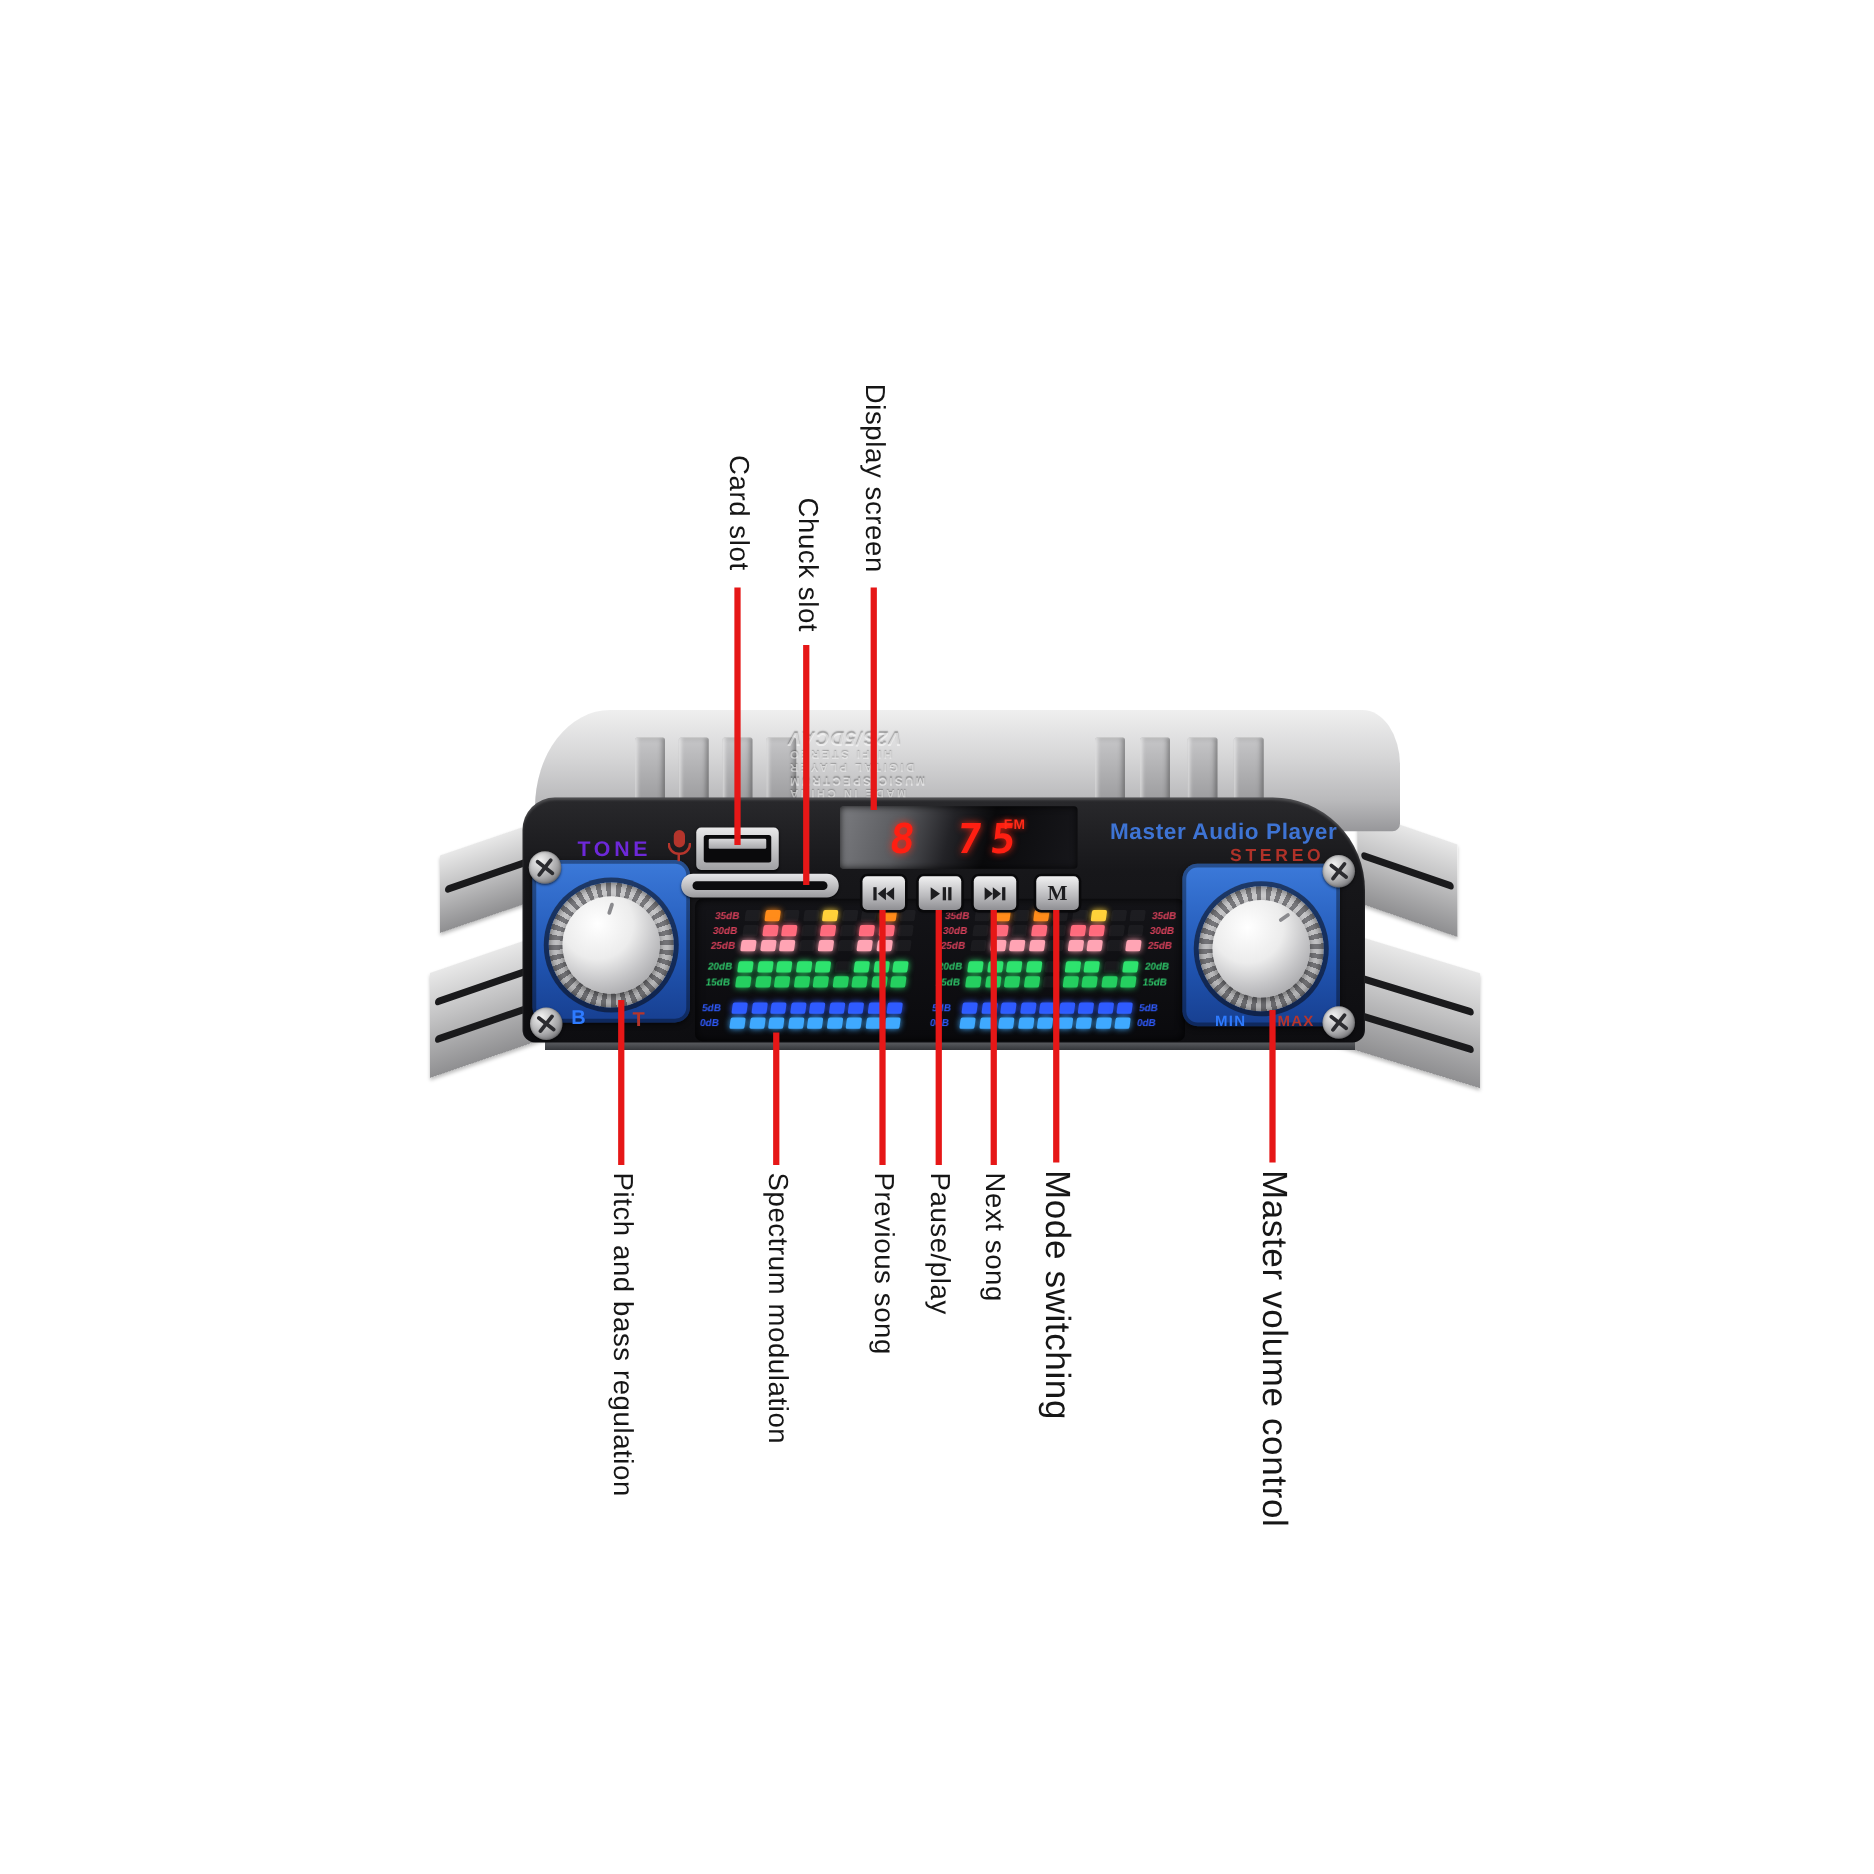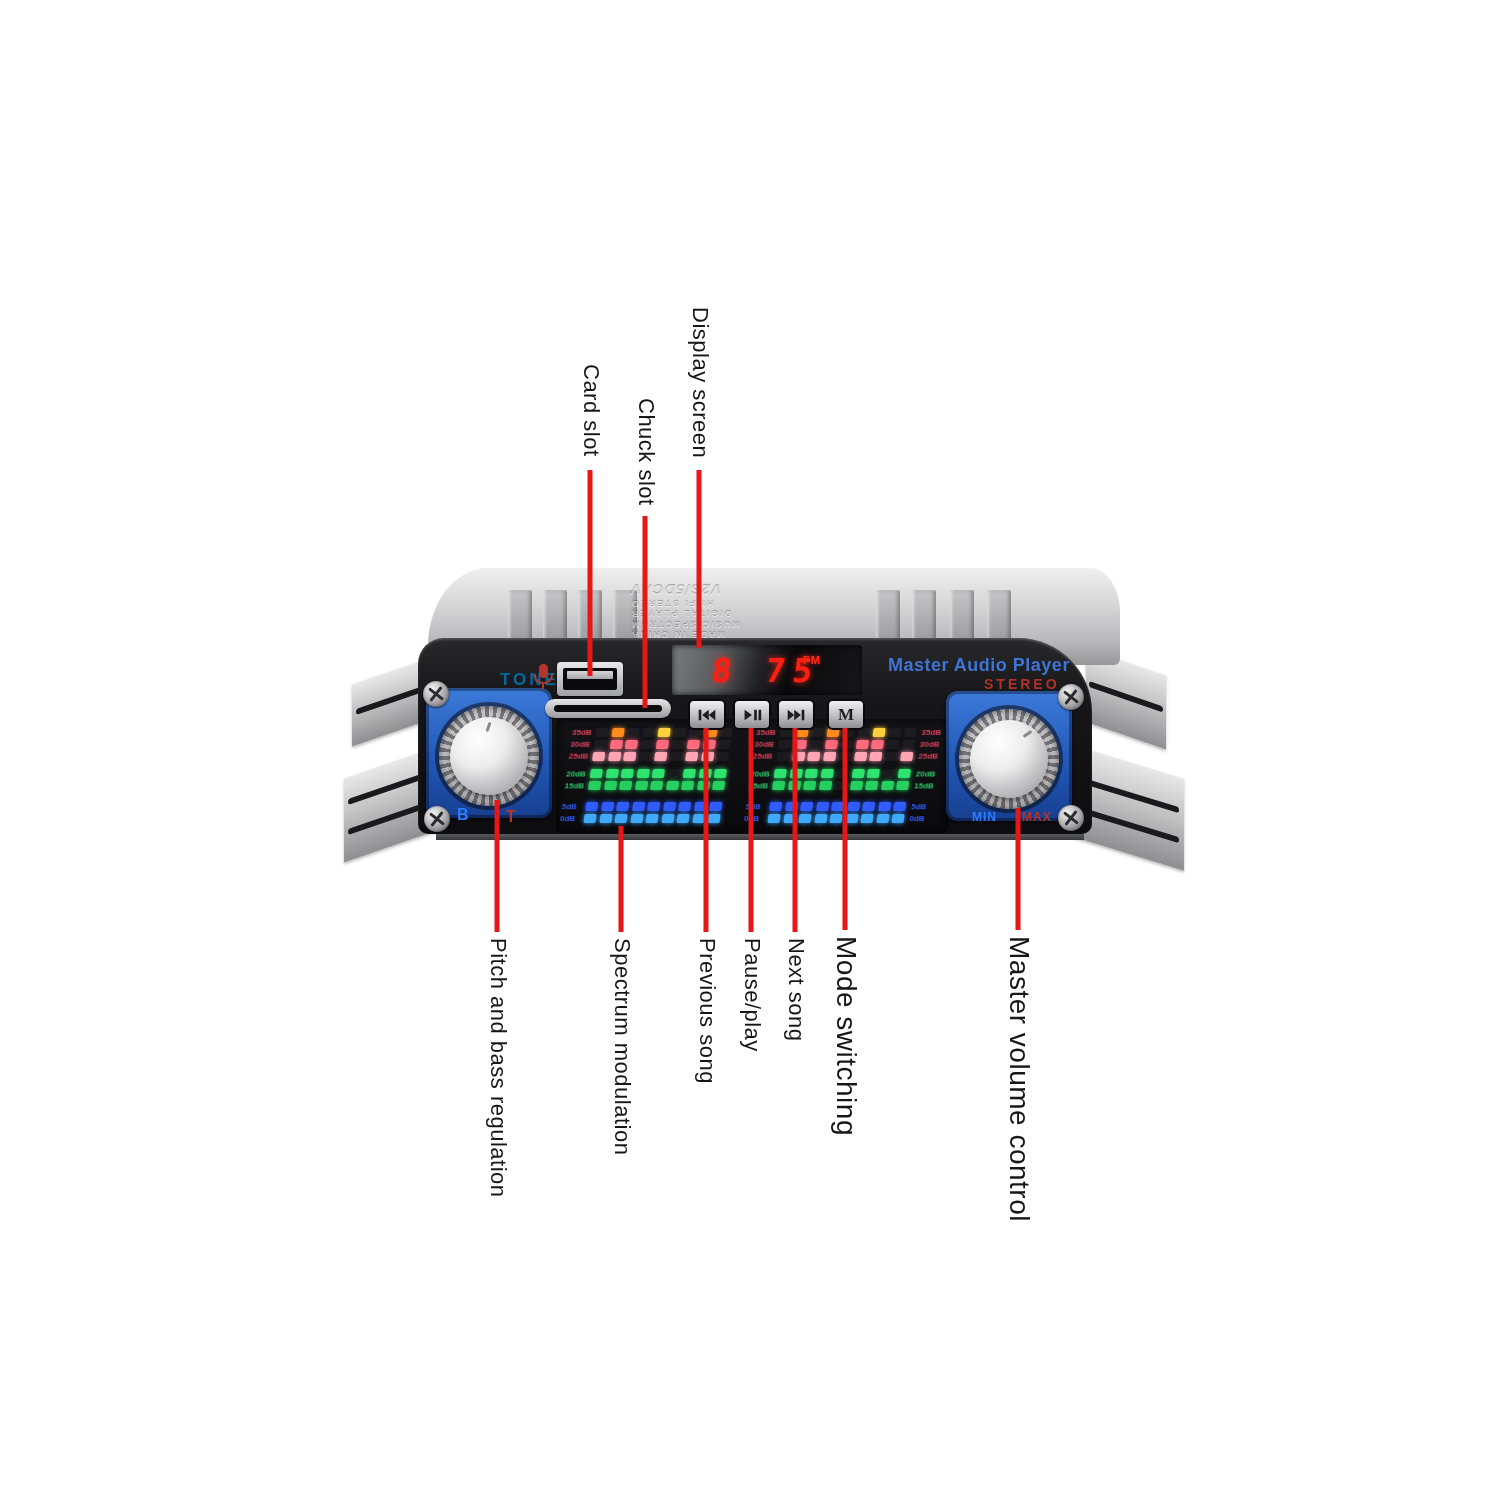--- a/index.html
+++ b/index.html
@@ -144,21 +144,21 @@
     </div>
   <div class="screw" style="left:1058px;top:684px;">
       <i></i>
       <i></i>
     </div>
   <div class="screw" style="left:1058px;top:805px;">
       <i></i>
       <i></i>
     </div>
 
-  <div class="ftext" style="left:462px;top:670px;font-size:17px;letter-spacing:3px;color:#0369a1;z-index:8;margin-left:38px;">TONE</div>
+  <div class="ftext" style="left:462px;top:670px;font-size:17px;letter-spacing:3px;color:#6d28d9;z-index:8;">TONE</div>
   <div class="mic">
       <div class="cap"></div>
       <div class="arc"></div>
       <div class="stem"></div>
     </div>
   <div class="usb">
       <div class="hole"></div>
       <div class="tongue"></div>
     </div>
   <div class="cardslot">

